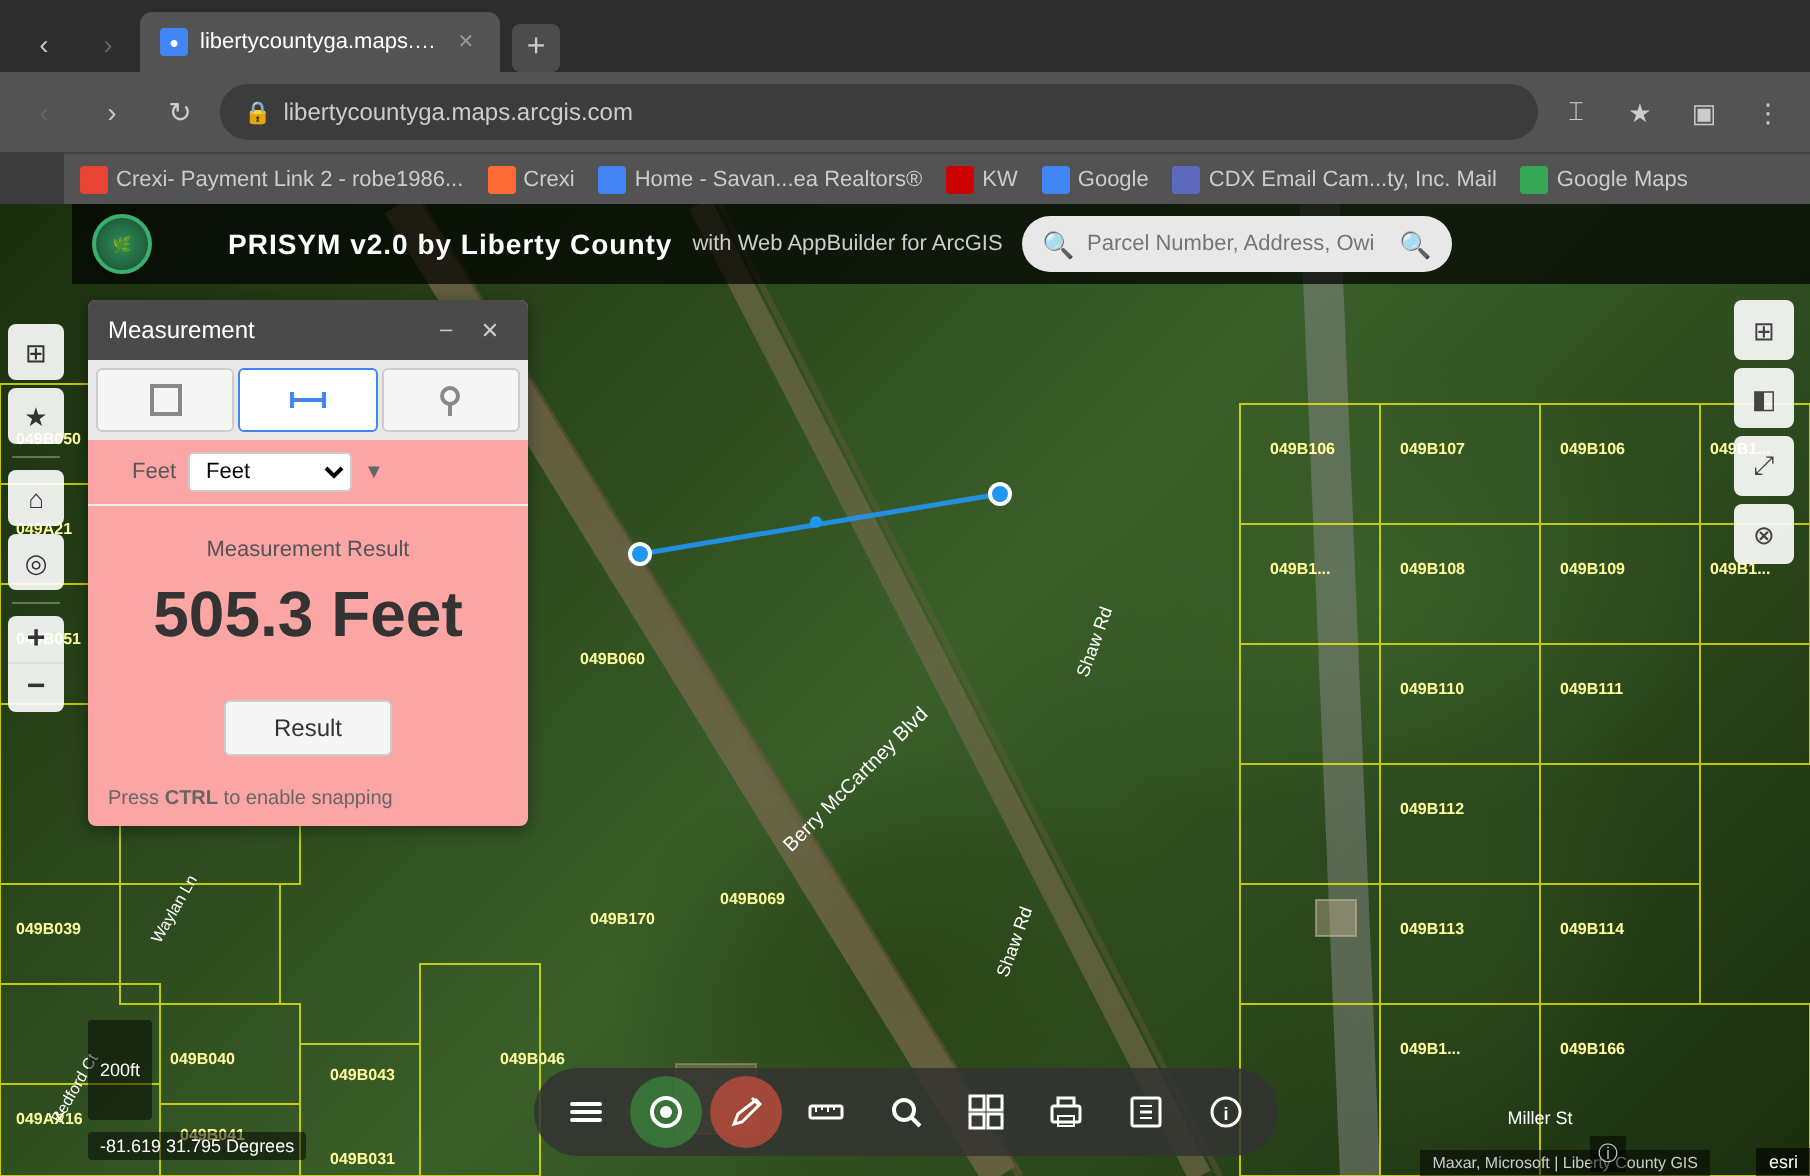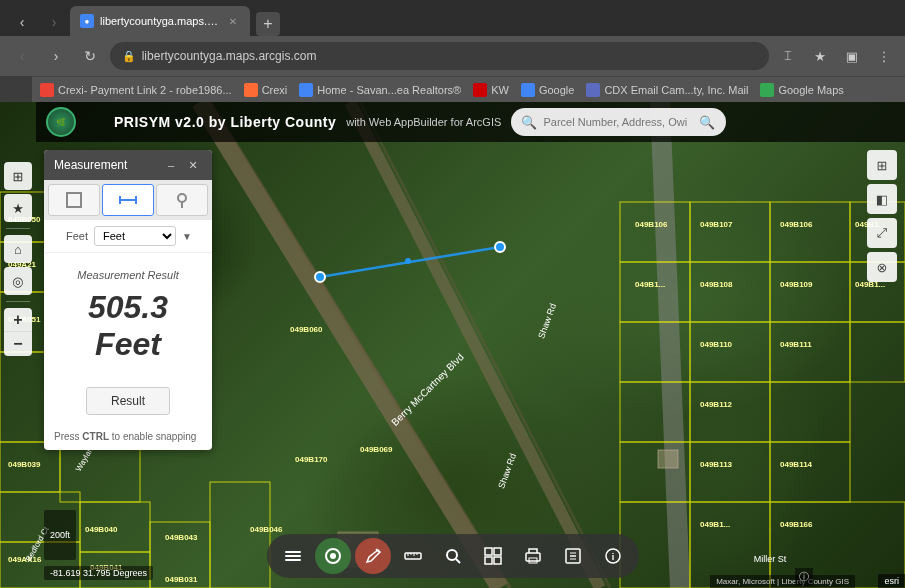--- a/index.html
+++ b/index.html
@@ -69,35 +69,35 @@
     .app-subtitle { color: #ccc; font-size: 11px; }
     .search-bar { display: flex; align-items: center; background: rgba(255,255,255,0.9); border-radius: 20px; padding: 0 10px; height: 28px; gap: 6px; min-width: 200px; }
     .search-input { border: none; background: transparent; outline: none; font-size: 11px; color: #333; width: 150px; }
     .search-icon { font-size: 13px; color: #666; }
 
     
     .map-controls-tr { position: absolute; top: 48px; right: 8px; display: flex; flex-direction: column; gap: 4px; }
     .map-ctrl-btn { width: 30px; height: 30px; background: rgba(255,255,255,0.9); border-radius: 4px; display: flex; align-items: center; justify-content: center; font-size: 13px; cursor: pointer; color: #444; }
 
     
-    .measurement-panel { position: absolute; top: 48px; left: 44px; width: 168px; background: #ffffff; border-radius: 4px; box-shadow: 0 2px 8px rgba(0,0,0,0.4); overflow: hidden; }
+    .measurement-panel { position: absolute; top: 48px; left: 44px; width: 220px; background: #fca5a5; border-radius: 4px; box-shadow: 0 2px 8px rgba(0,0,0,0.4); overflow: hidden; }
     .panel-header { background: #4a4a4a; color: #fff; font-size: 12px; font-weight: 500; padding: 6px 10px; display: flex; align-items: center; justify-content: space-between; }
     .panel-header-title { flex: 1; }
     .panel-header-controls { display: flex; gap: 4px; }
     .panel-ctrl { width: 18px; height: 18px; display: flex; align-items: center; justify-content: center; font-size: 11px; cursor: pointer; color: #ccc; border-radius: 2px; }
 
     .panel-tabs { display: flex; background: #e8e8e8; padding: 4px; gap: 2px; }
     .panel-tab { flex: 1; height: 32px; display: flex; align-items: center; justify-content: center; background: #f5f5f5; border: 1px solid #ccc; border-radius: 3px; cursor: pointer; font-size: 11px; color: #555; }
     .panel-tab.active { background: #fff; border-color: #4285f4; color: #4285f4; }
 
     .panel-unit { display: flex; align-items: center; padding: 6px 22px; gap: 6px; border-bottom: 1px solid #eee; }
     .unit-label { font-size: 11px; color: #555; }
     .unit-select { border: 1px solid #ccc; border-radius: 3px; font-size: 11px; padding: 2px 4px; background: #fff; }
 
-    .measurement-result { padding: 16px 10px; text-align: center; font-style: italic; }
+    .measurement-result { padding: 16px 10px; text-align: center; }
     .result-label { font-size: 11px; color: #555; margin-bottom: 8px; }
     .result-value { font-size: 32px; font-weight: bold; color: #333; }
 
     .panel-actions { padding: 8px 10px 12px; display: flex; justify-content: center; }
     .clear-btn { padding: 6px 24px; background: #f5f5f5; border: 1px solid #ccc; border-radius: 3px; font-size: 12px; color: #333; cursor: pointer; }
 
     .panel-hint { padding: 4px 10px 8px; font-size: 10px; color: #666; text-align: left; }
     .hint-ctrl { font-weight: bold; }
 
     

